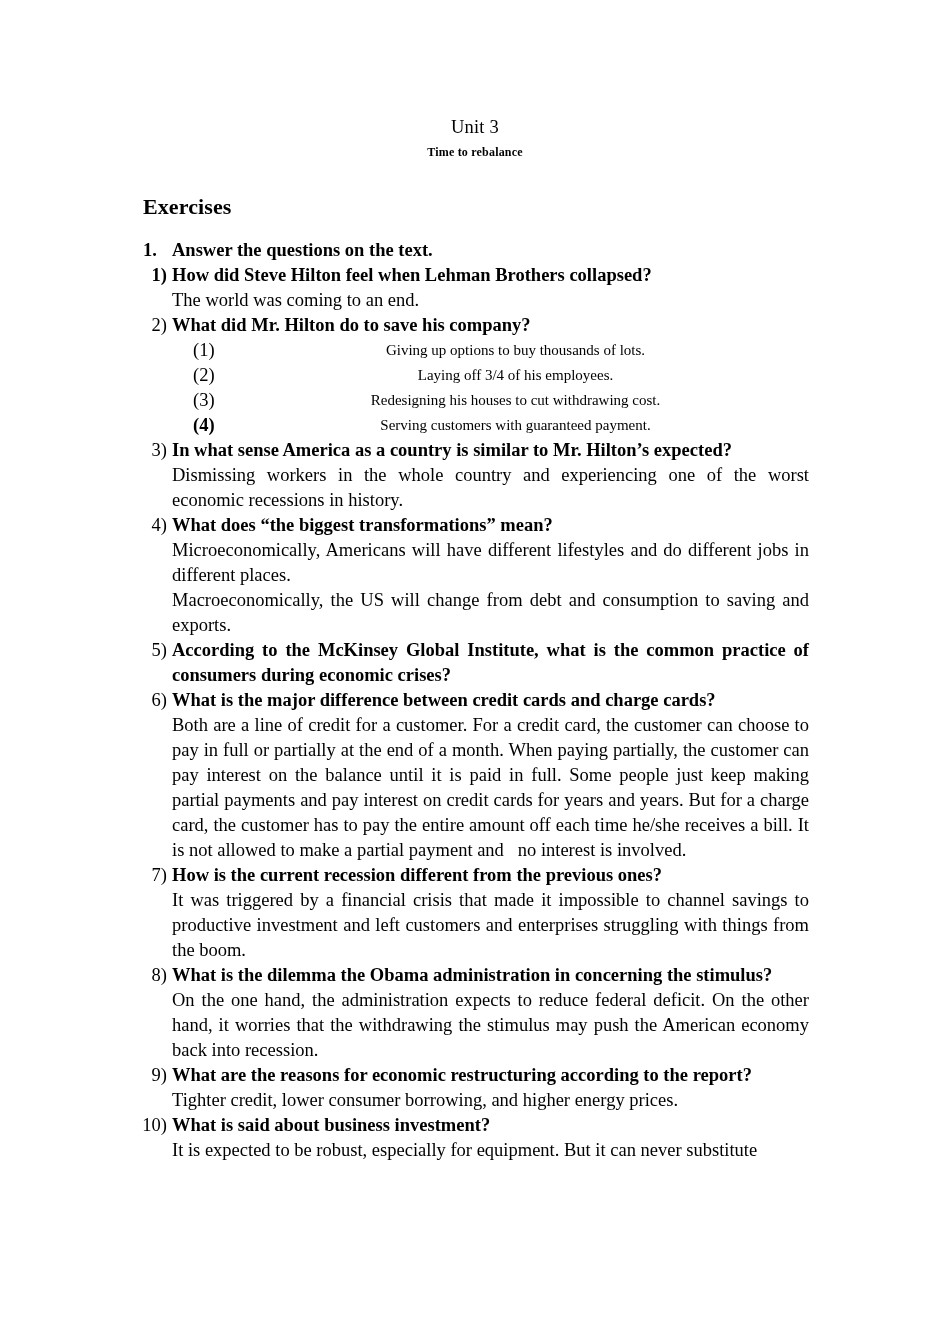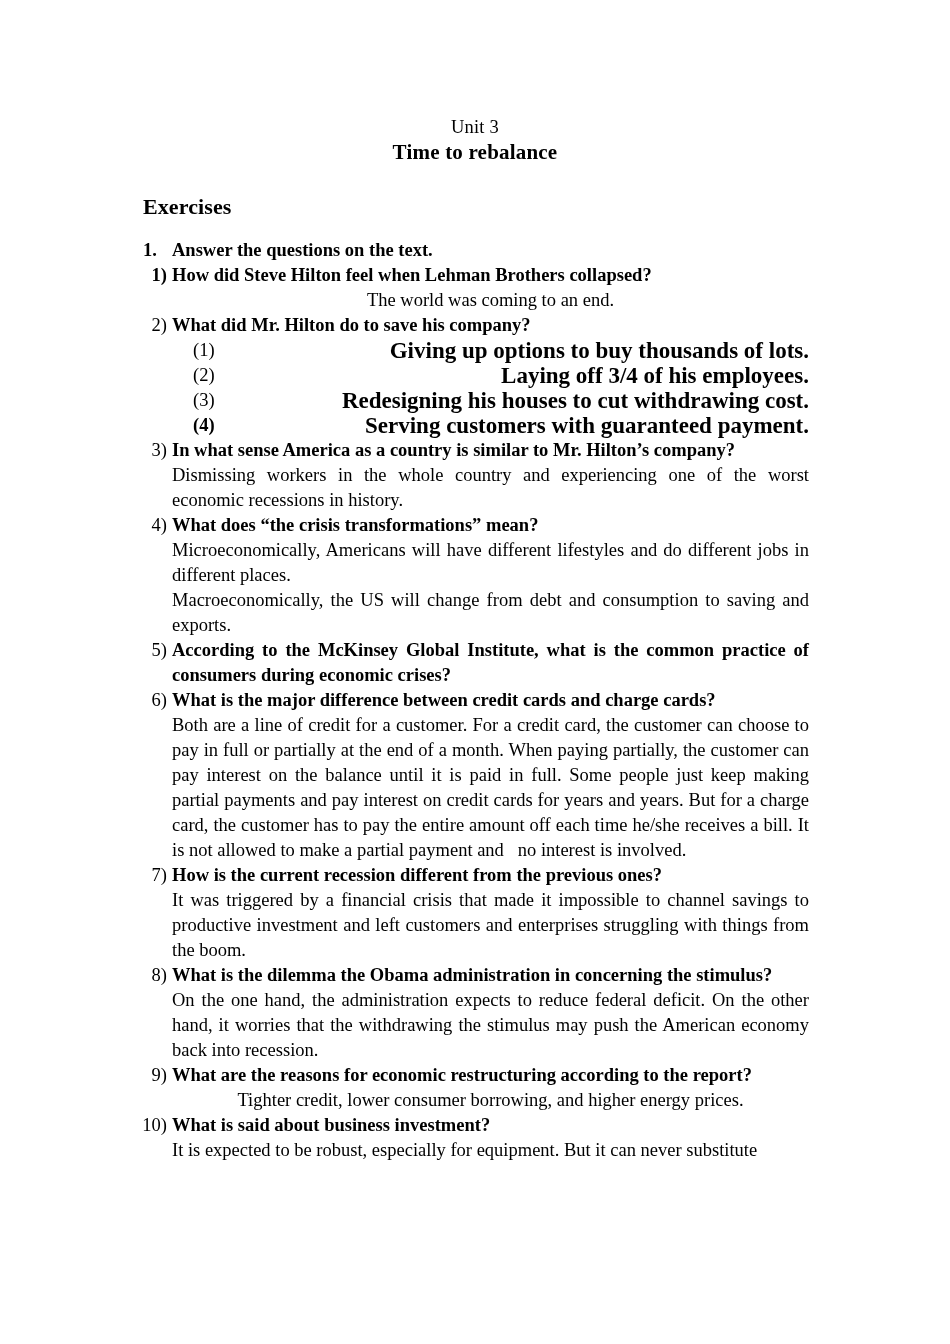--- a/index.html
+++ b/index.html
@@ -31,21 +31,21 @@
     width: 950px;
     text-align: center;
   }
   .title-unit {
     font-size: 18.5px;
     font-weight: normal;
     line-height: 25px;
     letter-spacing: 0.2px;
   }
   .title-main {
-    font-size: 21px;
+    font-size: 12px;
     font-weight: bold;
     line-height: 25px;
     letter-spacing: 0.2px;
   }
 
   
   .content {
     position: absolute;
     left: 143px;
     top: 194px;
@@ -91,41 +91,41 @@
     text-justify: inter-word;
     font-family: Liberation Serif, serif;
   }
   .a-text {
     font-size: 18.5px;
     font-weight: normal;
     line-height: 25px;
     text-align: justify;
     text-justify: inter-word;
   }
-  .a-text.flush { text-align: center; }
+  .a-text.flush { text-align: left; }
 
   
   .subitem {
     position: relative;
     padding-left: 29px;
     margin: 0 0 0 21px;
   }
   .subitem > .submarker {
     position: absolute;
     left: 0;
     top: 0;
     font-size: 18.5px;
     line-height: 25px;
   }
   .subitem > .submarker.b { font-weight: bold; }
   .sub-text {
-    font-size: 23px;
-    font-weight: bold;
-    line-height: 25px;
-    text-align: right;
+    font-size: 15px;
+    font-weight: normal;
+    line-height: 25px;
+    text-align: center;
   }
   .wide-space { white-space: pre; }
 </style>
 </head>
 <body>
 
 <div class="page">
 
   <div class="titleblock">
     <div class="title-unit">Unit 3</div>
@@ -162,26 +162,26 @@
             <span class="submarker">(3)</span>
             <div class="sub-text">Redesigning his houses to cut withdrawing cost.</div>
           </div>
           <div class="subitem">
             <span class="submarker b">(4)</span>
             <div class="sub-text">Serving customers with guaranteed payment.</div>
           </div>
         </div>
         <div class="item">
           <span class="marker rt n">3)</span>
-          <div class="q-text">In what sense America as a country is similar to Mr. Hilton’s company?</div>
+          <div class="q-text">In what sense America as a country is similar to Mr. Hilton’s expected?</div>
           <div class="a-text">Dismissing workers in the whole country and experiencing one of the worst economic recessions in history.</div>
         </div>
         <div class="item">
           <span class="marker rt n">4)</span>
-          <div class="q-text">What does “the crisis transformations” mean?</div>
+          <div class="q-text">What does “the biggest transformations” mean?</div>
           <div class="a-text">Microeconomically, Americans will have different lifestyles and do different jobs in different places.</div>
           <div class="a-text">Macroeconomically, the US will change from debt and consumption to saving and exports.</div>
         </div>
         <div class="item">
           <span class="marker rt n">5)</span>
           <div class="q-text">According to the McKinsey Global Institute, what is the common practice of consumers during economic crises?</div>
         </div>
         <div class="item">
           <span class="marker rt n">6)</span>
           <div class="q-text">What is the major difference between credit cards and charge cards?</div>

